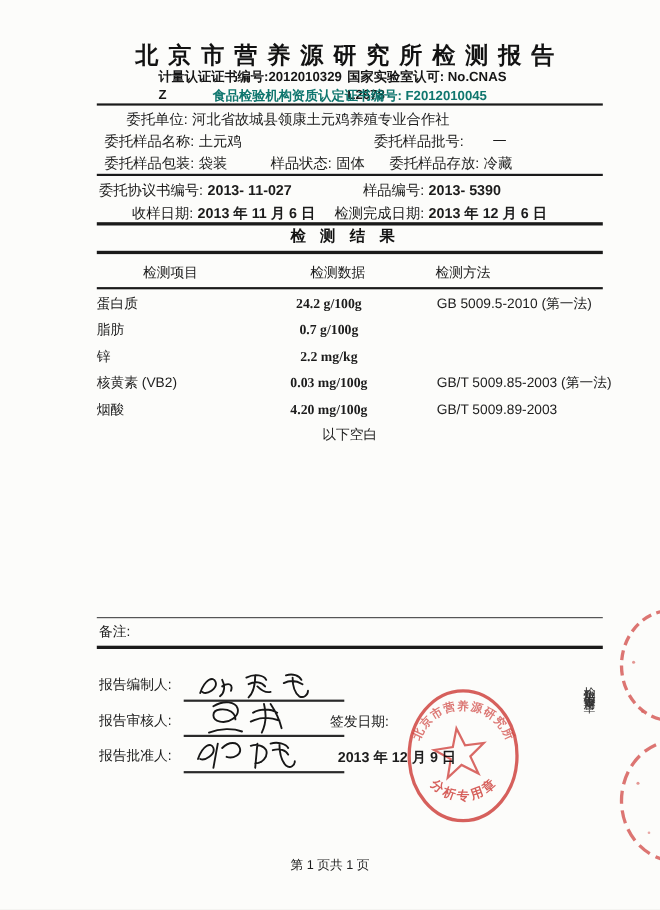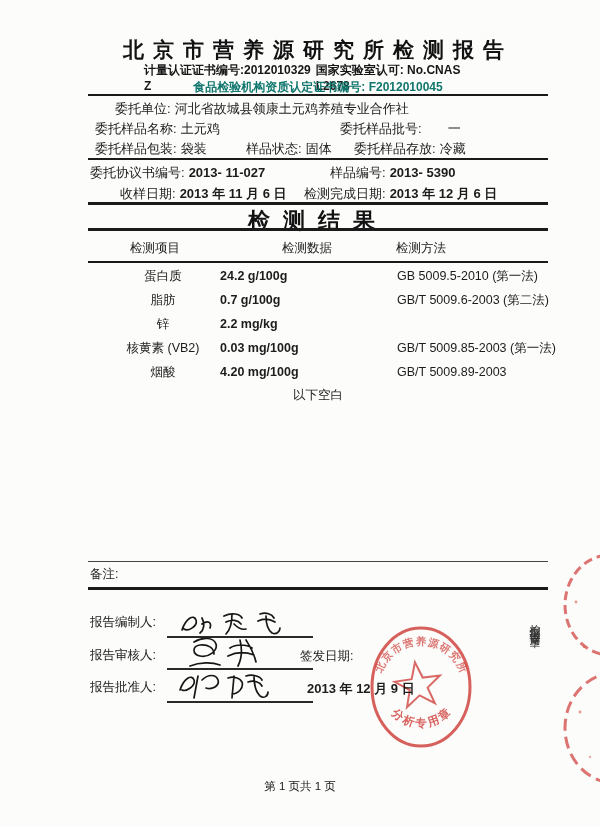--- a/index.html
+++ b/index.html
@@ -12,26 +12,26 @@
   .abs{position:absolute;}
   .hr{position:absolute;background:#1a1a1a;}
   .content-center{left:88px;width:460px;text-align:center;}
   .doc-title{top:36px;font-size:21px;font-weight:bold;letter-spacing:9px;color:#121212;}
   .cert-row{top:62px;left:88px;width:460px;display:flex;justify-content:flex-start;
     padding:0 56px;box-sizing:border-box;font-size:12px;font-weight:bold;color:#161616;}
   .cert-row2{top:79px;font-size:12px;font-weight:bold;color:#0f766e;}
   .info{font-size:13px;line-height:17px;color:#1b1b1b;white-space:nowrap;}
   .info .lbl{margin-right:4px;}
   .b{font-weight:bold;}
-  .sec-title{top:206px;font-size:22px;font-weight:bold;letter-spacing:13px;color:#121212;}
+  .sec-title{top:206px;font-size:14px;font-weight:bold;letter-spacing:13px;color:#121212;}
   .thead{font-size:12.5px;color:#1b1b1b;}
   .tbl{top:264px;left:0;width:600px;}
   .trow{position:relative;height:24px;line-height:24px;font-size:12.5px;}
-  .tc1{position:absolute;left:88px;width:150px;text-align:center;}
-  .tc2{position:absolute;left:220px;width:158px;text-align:left;font-weight:bold;}
+  .tc1{position:absolute;left:88px;width:150px;text-align:left;}
+  .tc2{position:absolute;left:220px;width:158px;text-align:center;font-weight:bold;font-family:Liberation Serif, serif;}
   .tc3{position:absolute;left:397px;width:200px;text-align:left;}
   .blank-note{top:384px;line-height:22px;font-size:12.5px;}
   .remark-lbl{top:566px;left:90px;font-size:12.5px;}
   .sign-lbl{left:90px;font-size:12.5px;color:#1b1b1b;}
   .sign-line{left:167px;width:146px;height:1.5px;background:#2a2a2a;position:absolute;}
   .issue-lbl{left:300px;top:648px;font-size:12.5px;}
   .issue-date{left:307px;top:680px;font-size:13px;font-weight:bold;}
   .side-label{
     left:527px;top:616px;height:90px;
     writing-mode:vertical-rl;font-size:11px;letter-spacing:2px;color:#2e2e2e;
@@ -99,21 +99,20 @@
   <div class="abs tbl">
 
   <div class="trow">
         <span class="tc1">蛋白质</span>
         <span class="tc2">24.2 g/100g</span>
         <span class="tc3">GB 5009.5-2010 (第一法)</span>
       </div>
       <div class="trow">
         <span class="tc1">脂肪</span>
         <span class="tc2">0.7 g/100g</span>
-        <span class="tc3">GB/T 5009.6-2003 (第二法)</span>
       </div>
       <div class="trow">
         <span class="tc1">锌</span>
         <span class="tc2">2.2 mg/kg</span>
       </div>
       <div class="trow">
         <span class="tc1">核黄素 (VB2)</span>
         <span class="tc2">0.03 mg/100g</span>
         <span class="tc3">GB/T 5009.85-2003 (第一法)</span>
       </div>

